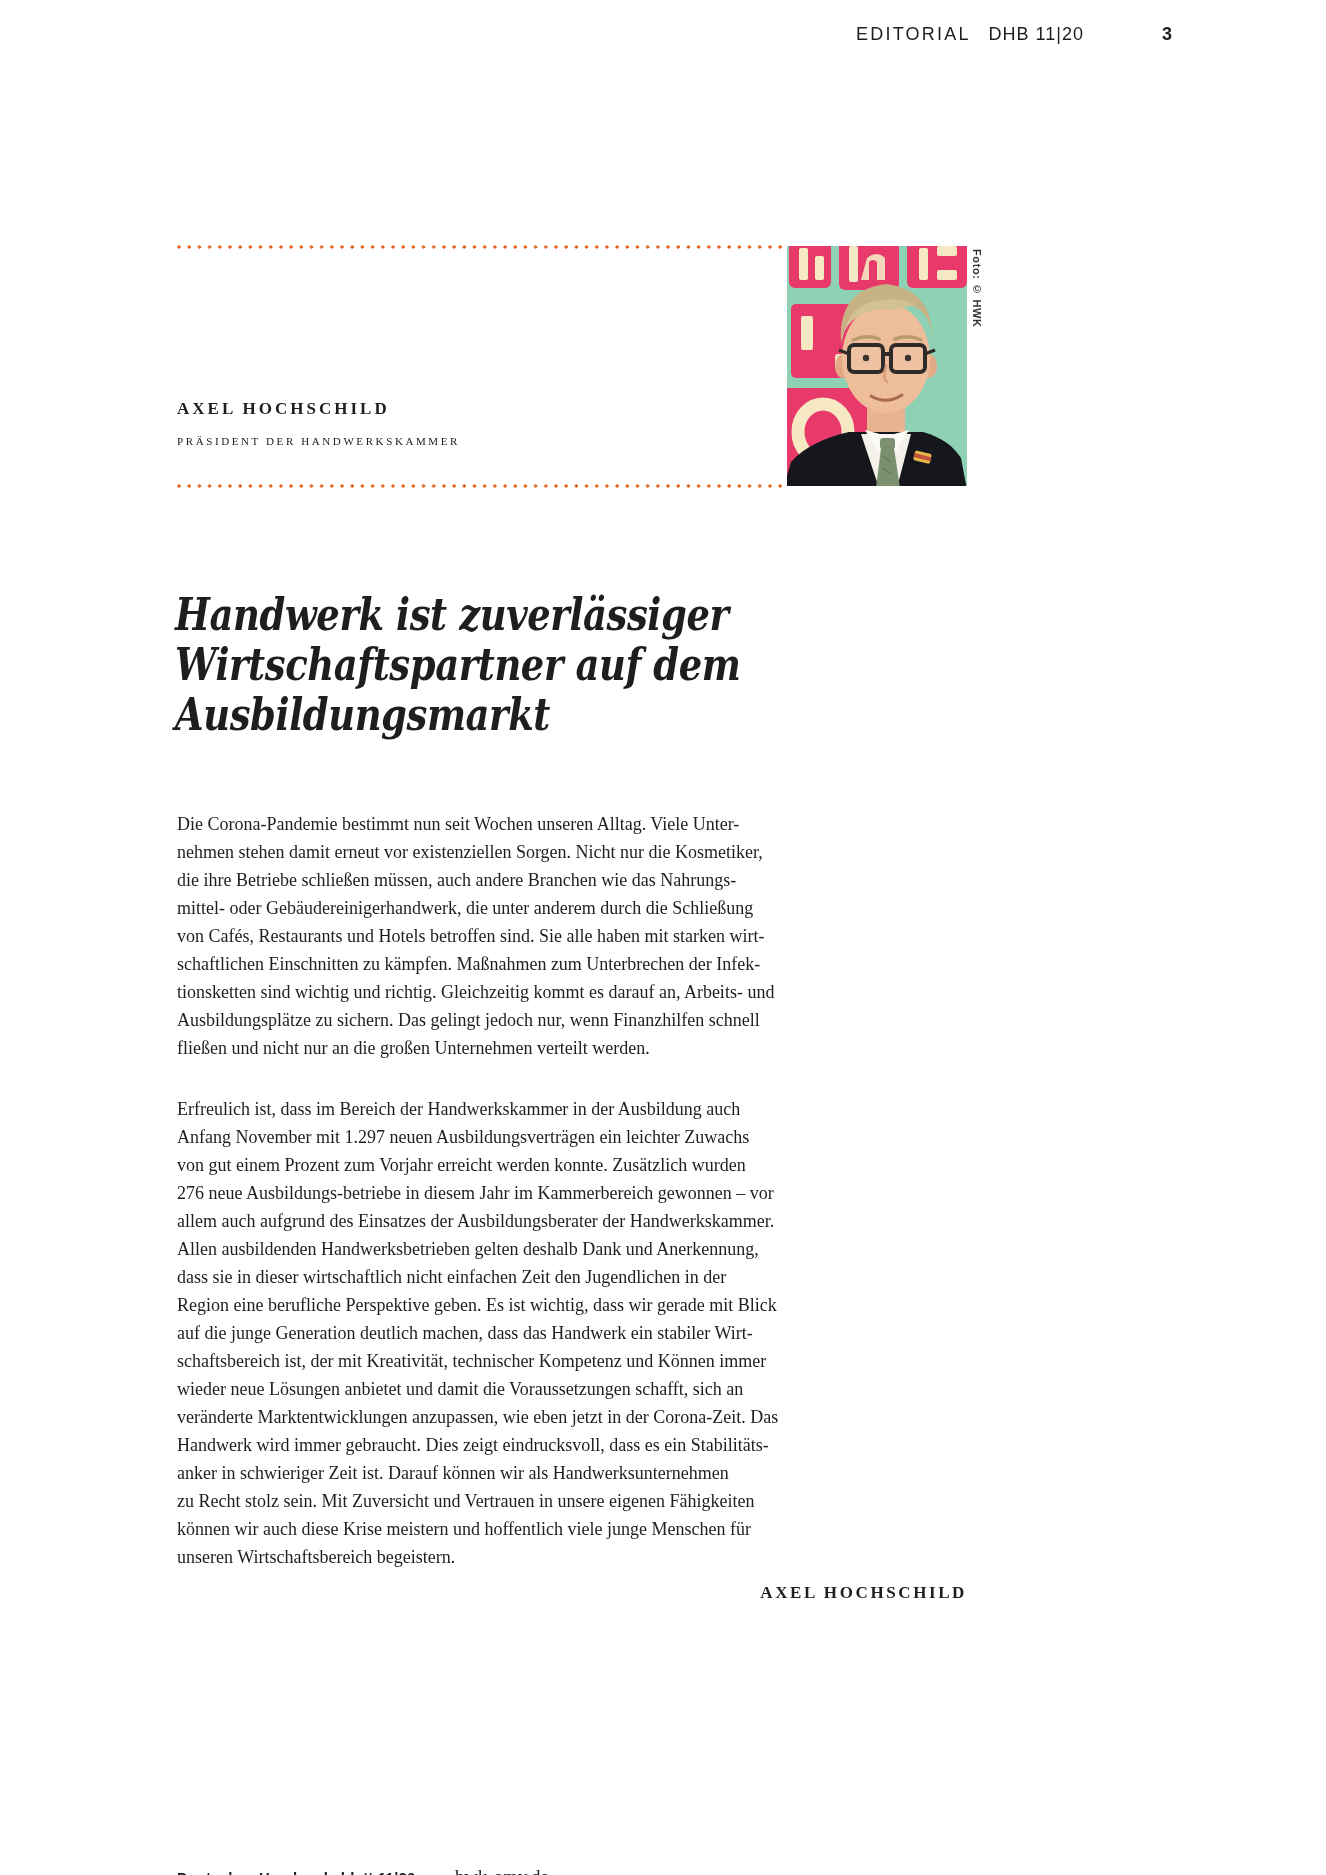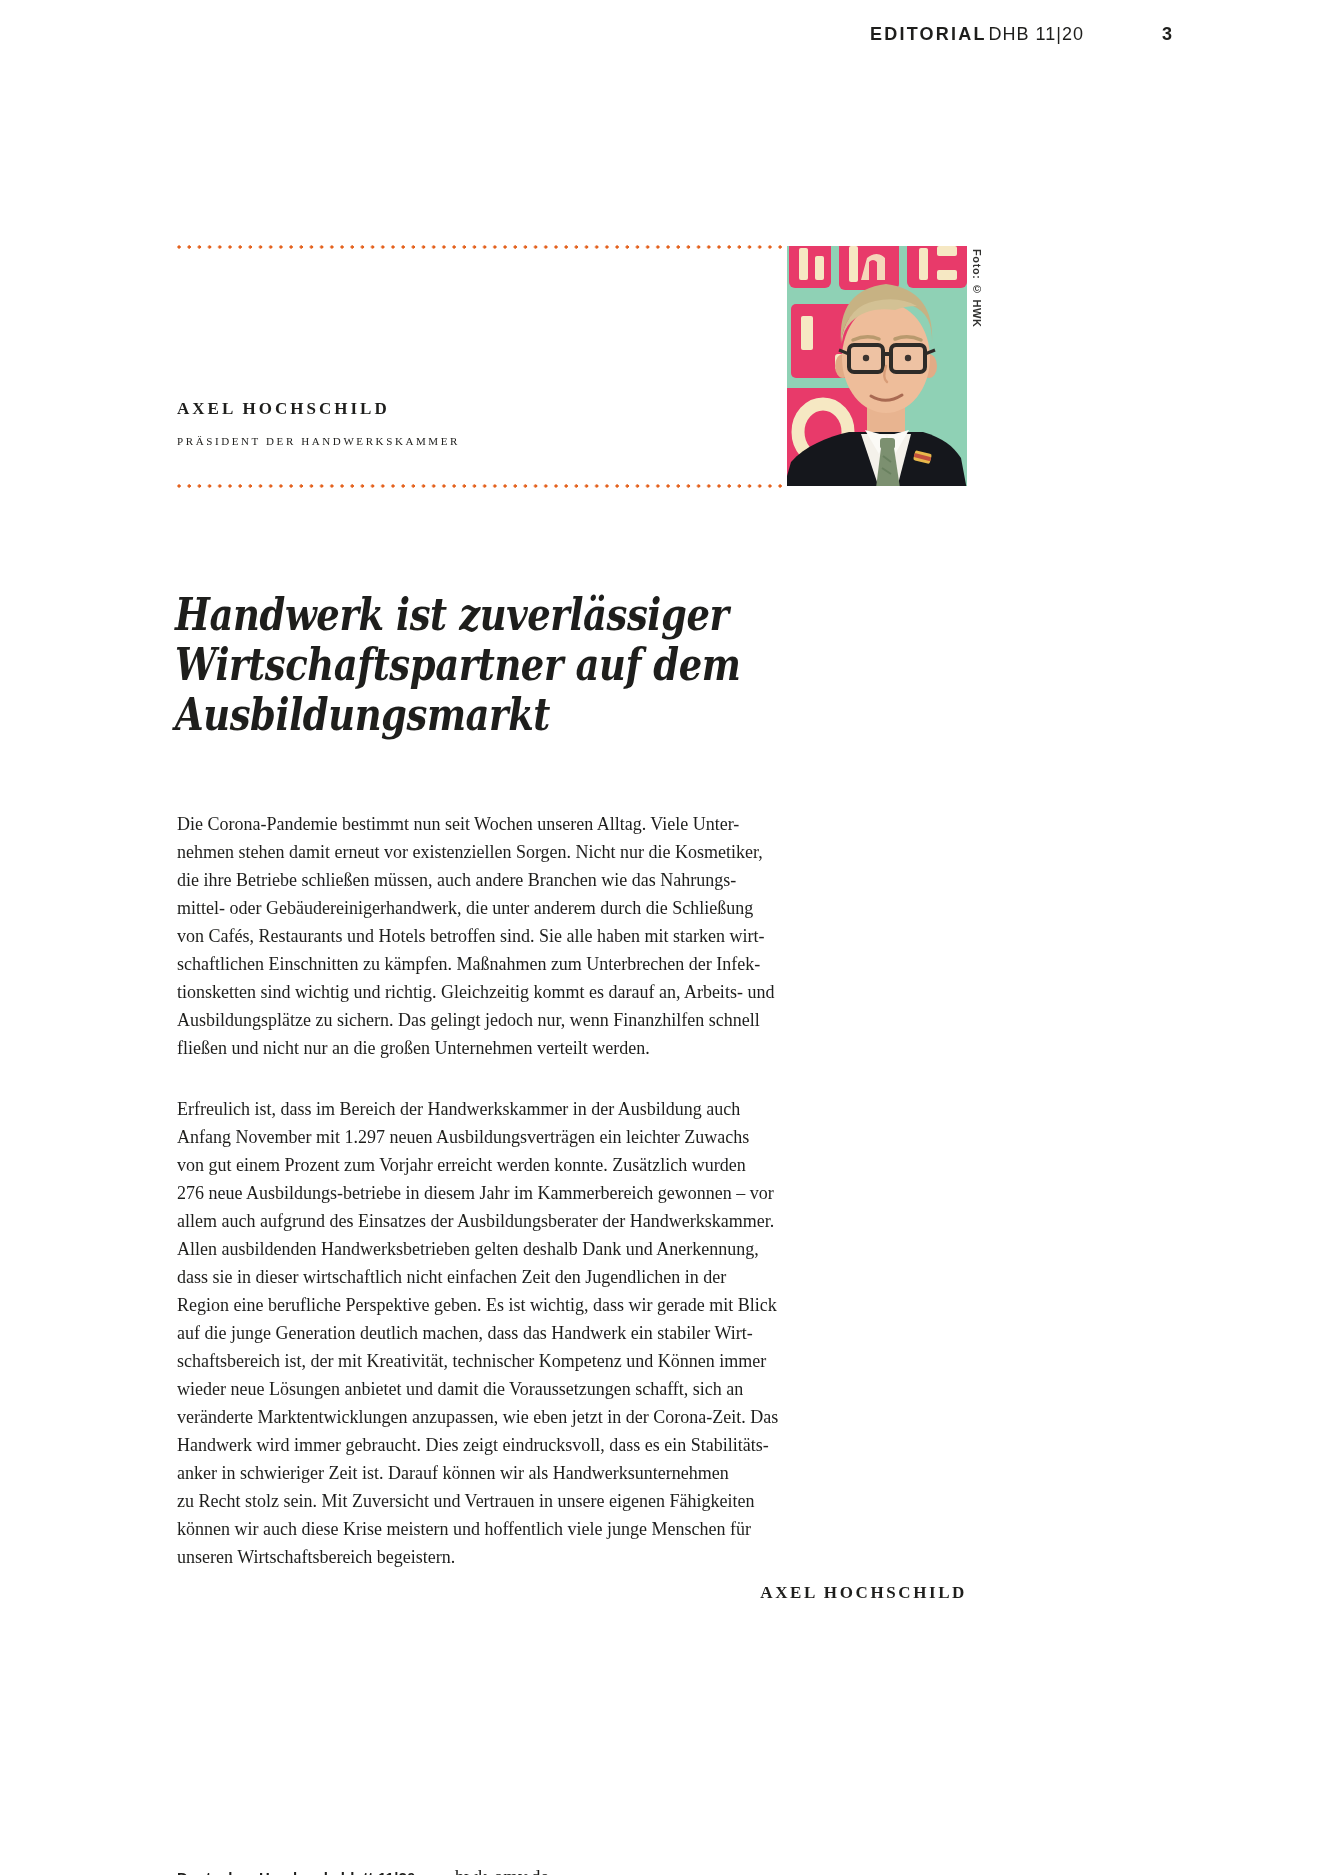--- a/index.html
+++ b/index.html
@@ -8,22 +8,22 @@
   .page {
     position:relative; width:1326px; height:1875px; background:#ffffff;
     font-family:"Liberation Serif", serif; color:var(--ink); overflow:hidden;
   }
   
   .header {
     position:absolute; top:24px; left:0; width:1172px;
     display:flex; justify-content:flex-end; align-items:baseline;
     font-family:"Liberation Sans", sans-serif; font-size:18px;
   }
-  .header .section { font-weight:bold; letter-spacing:2.2px; }
-  .header .issue { margin-left:2px; letter-spacing:1px; }
+  .header .section { font-weight:normal; letter-spacing:2.2px; }
+  .header .issue { margin-left:18px; letter-spacing:1px; }
   .header .pagenum { margin-left:78px; font-weight:bold; }
   
   .dots {
     position:absolute; height:4px; width:610px; left:177px;
     background-image:radial-gradient(circle at 2px 2px, var(--accent) 1.45px, rgba(0,0,0,0) 1.8px);
     background-size:10.2px 4px; background-repeat:repeat-x;
   }
   .dots-top { top:245px; }
   .dots-bottom { top:484px; }
   .photo {

